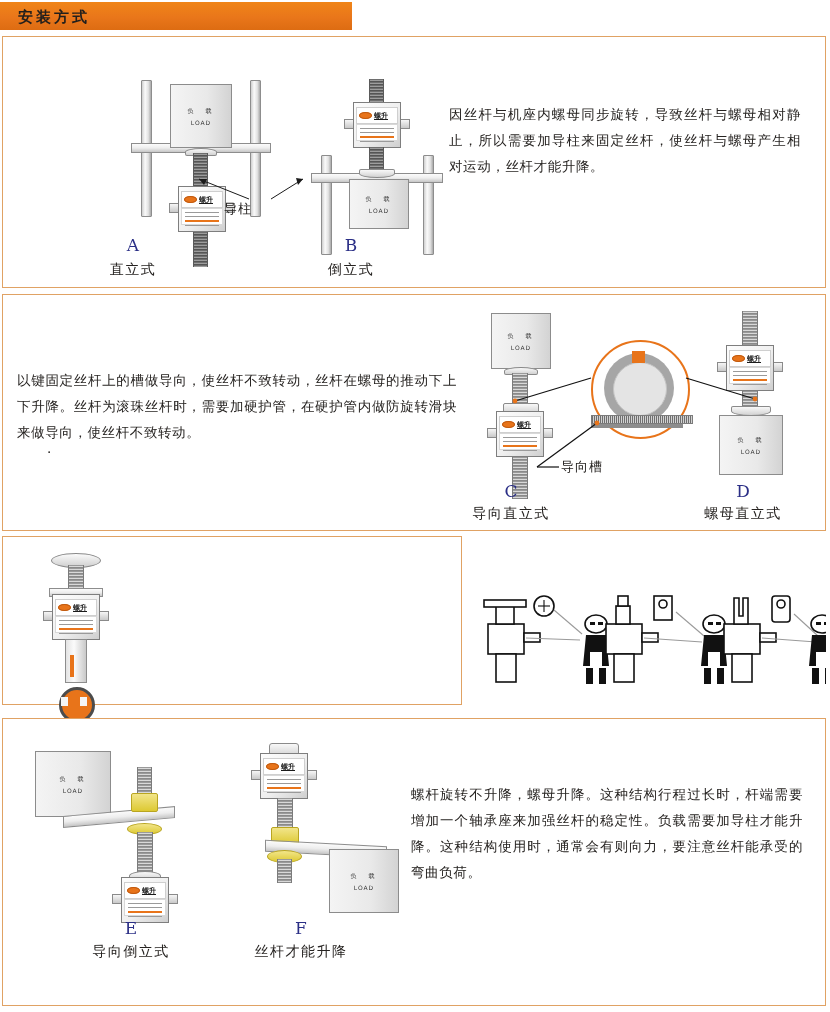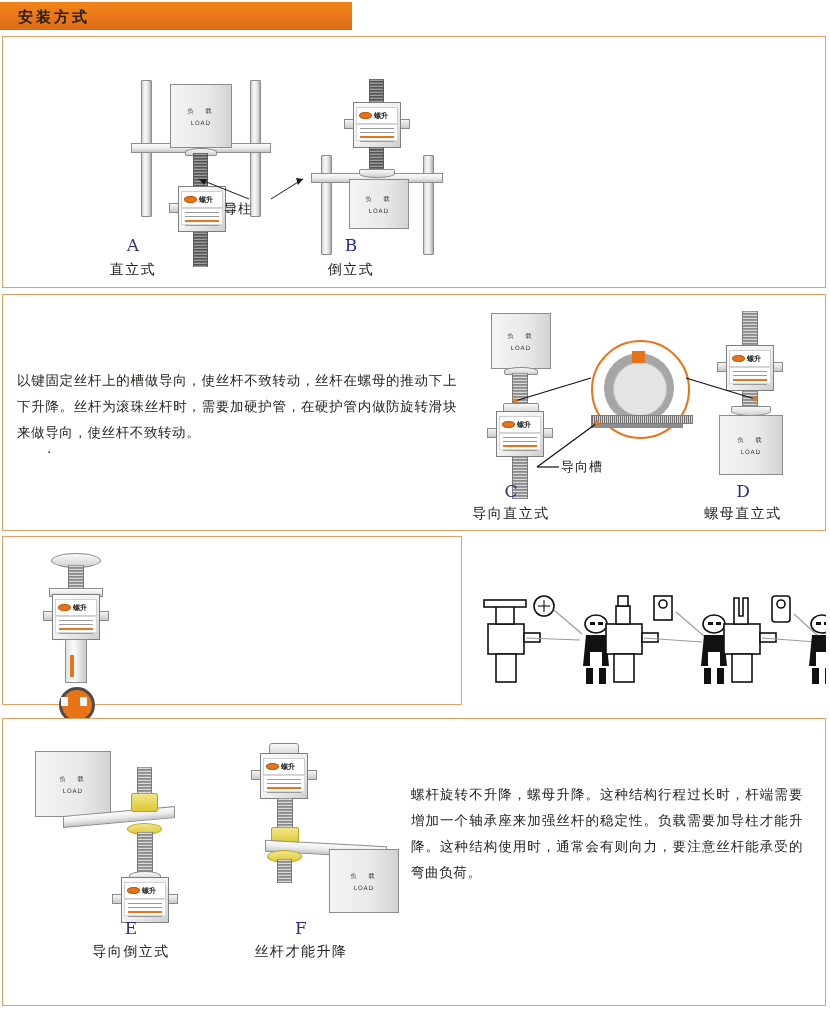--- a/index.html
+++ b/index.html
@@ -104,21 +104,21 @@
     background:#ffffff;border:1px solid #cfcfcf;
     display:flex;align-items:center;
   }
   .gbox .logo{
     width:13px;height:7px;border-radius:50%;
     background:#e8741a;margin-left:2px;
     box-shadow:0 0 0 1px #c05a10 inset;
   }
   .gbox .logotxt{
     font-family:"DejaVu Serif","Liberation Serif",serif;
-    font-size:7px;color:#1b1b1b;margin-left:2px;font-weight:bold;
+    font-size:7px;color:#1b1b1b;margin-left:2px;font-weight:bold;text-decoration:underline;
   }
   .gbox .strip{
     position:absolute;left:12px;top:22px;width:40px;height:15px;
     background:#fff;border:1px solid #d8d8d8;
   }
   .gbox .strip i{
     display:block;height:1px;background:#9a9a9a;margin:3px 3px 0 3px;
   }
   .gbox .strip i:nth-child(3){background:#e8741a;height:2px;}
   .flange{
@@ -215,20 +215,21 @@
     <line x1="268" y1="162" x2="300" y2="142" stroke="#1a1a1a" stroke-width="1"></line>
     <polygon points="300,142 295,148 293,141" fill="#1a1a1a"></polygon>
   </svg>
   <div class="lbl-small" style="position:absolute;left:221px;top:163px;">导柱</div>
 
   <div class="cap-letter" style="position:absolute;left:90px;top:198px;width:80px;">A</div>
   <div class="cap-name" style="position:absolute;left:70px;top:222px;width:120px;">直立式</div>
   <div class="cap-letter" style="position:absolute;left:308px;top:198px;width:80px;">B</div>
   <div class="cap-name" style="position:absolute;left:288px;top:222px;width:120px;">倒立式</div>
 
+  <div class="para" style="position:absolute;left:446px;top:64px;width:352px;">因丝杆与机座内螺母同步旋转，导致丝杆与螺母相对静止，所以需要加导柱来固定丝杆，使丝杆与螺母产生相对运动，丝杆才能升降。</div>
 </div>
 
 <div class="panel" id="panel2">
 
   <div class="para" style="position:absolute;left:14px;top:72px;width:440px;">以键固定丝杆上的槽做导向，使丝杆不致转动，丝杆在螺母的推动下上下升降。丝杆为滚珠丝杆时，需要加硬护管，在硬护管内做防旋转滑块来做导向，使丝杆不致转动。</div>
   <div class="para" style="position:absolute;left:44px;top:148px;width:20px;line-height:10px;">.</div>
 
   <div class="art" style="left:470px;top:10px;width:160px;height:200px;">
     <div class="loadbox" style="left:18px;top:8px;width:58px;height:54px;">
       <div class="l1">负　载</div>

